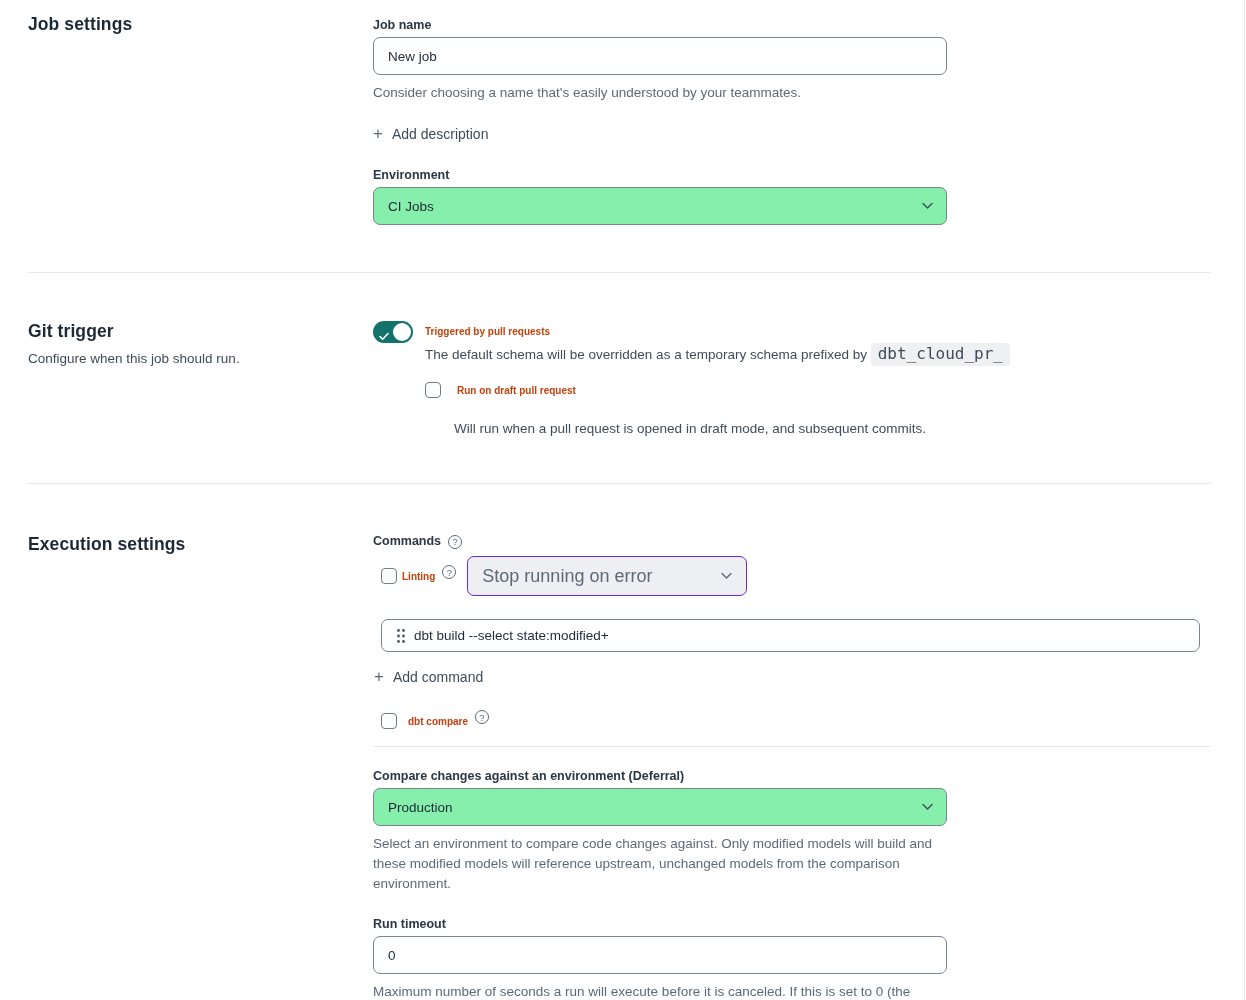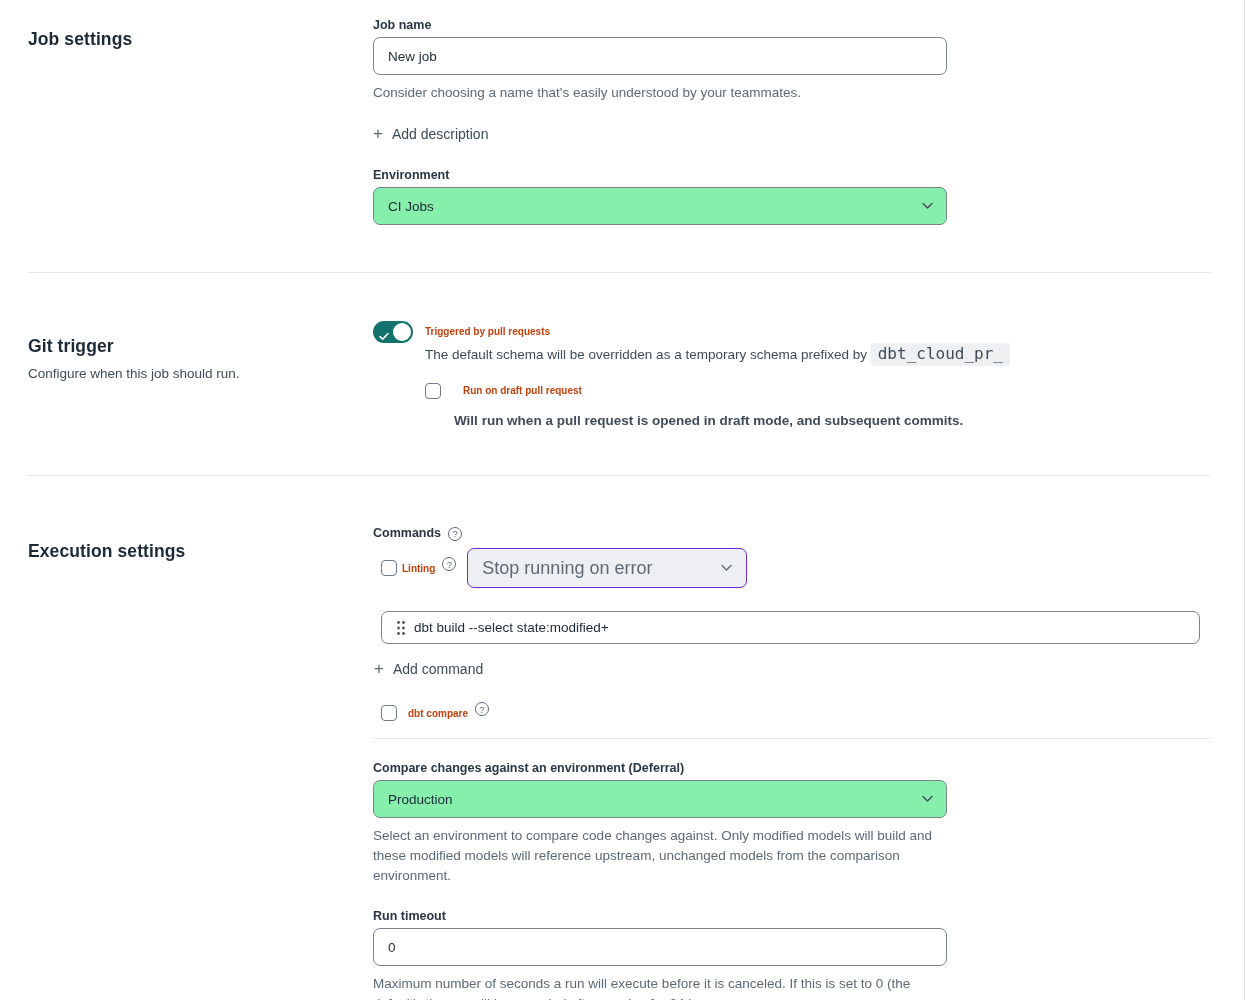--- a/index.html
+++ b/index.html
@@ -12,21 +12,21 @@
   }
   .page {
     width: 1245px; height: 1000px;
     border-right: 1px solid #e4e6ea;
   }
   .section {
     display: flex;
     padding-left: 28px;
     padding-right: 33px;
   }
-  .left-col { width: 345px; flex-shrink: 0; margin-top: 15px; }
+  .left-col { width: 345px; flex-shrink: 0; }
   .right-col { flex: 1; min-width: 0; }
   .section-title {
     font-size: 17.5px; font-weight: 700; color: #1c2a37;
     letter-spacing: 0.1px;
   }
   .section-subtitle {
     margin-top: 9px; font-size: 13.5px; color: #3e4c59;
   }
   .divider {
     border: none; border-top: 1px solid #e6e8eb;
@@ -78,21 +78,21 @@
   .toggle .knob {
     position: absolute; top: 2px; right: 2px;
     width: 18px; height: 18px; border-radius: 50%; background: #fff;
   }
   .toggle .check { position: absolute; left: 6px; top: 6px; }
   .bold-label { font-size: 10px; font-weight: 700; color: #c2410c; line-height: 17px; }
   .checkbox {
     width: 16px; height: 16px; border: 1.5px solid #6f7b88; border-radius: 4px;
     background: #fff; flex-shrink: 0; cursor: pointer;
   }
-  .check-row { display: flex; align-items: flex-end; gap: 22px; }
+  .check-row { display: flex; align-items: flex-start; gap: 16px; }
   .help-icon {
     display: inline-flex; align-items: center; justify-content: center;
     width: 14px; height: 14px; border: 1px solid #5d6a76; border-radius: 50%;
     font-size: 9.5px; color: #5d6a76; font-weight: 400;
     flex-shrink: 0;
   }
   .disabled-select {
     position: relative;
     display: flex; align-items: center;
     width: 280px; height: 40px;
@@ -177,21 +177,21 @@
           <div class="bold-label" style="padding-top:2px;">Triggered by pull requests</div>
           <div class="desc-13" style="margin-top:3px;">
             <span>The default schema will be overridden as a temporary schema prefixed by</span>
             <span class="mono-badge">dbt_cloud_pr_</span>
           </div>
 
           <div class="check-row" style="margin-top:16px;">
             <span class="checkbox" role="checkbox" aria-checked="false"></span>
             <span class="bold-label">Run on draft pull request</span>
           </div>
-          <div class="desc-13" style="margin-top:12px; margin-left:29px;font-weight:bold;">Will run when a pull request is opened in draft mode, and subsequent commits.</div>
+          <div class="desc-13" style="margin-top:20px; margin-left:29px;">Will run when a pull request is opened in draft mode, and subsequent commits.</div>
         </div>
       </div>
       <div style="height:44px;"></div>
     </div>
   </div>
 
   <hr class="divider">
 
   <div class="section" style="padding-top:50px;">
     <div class="left-col">

